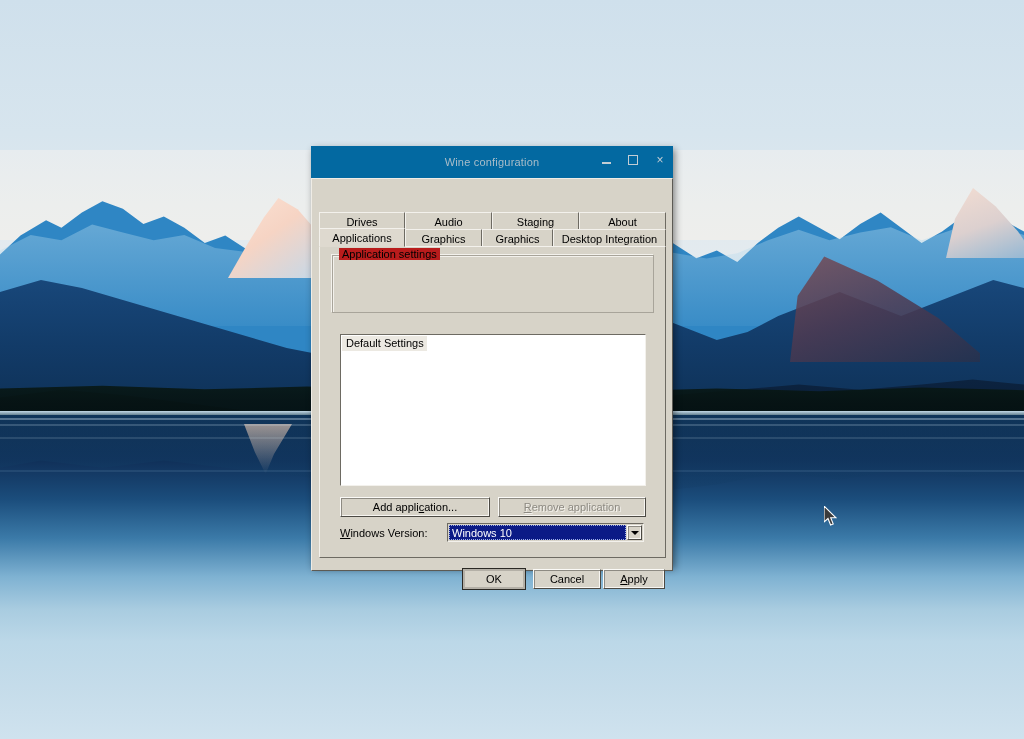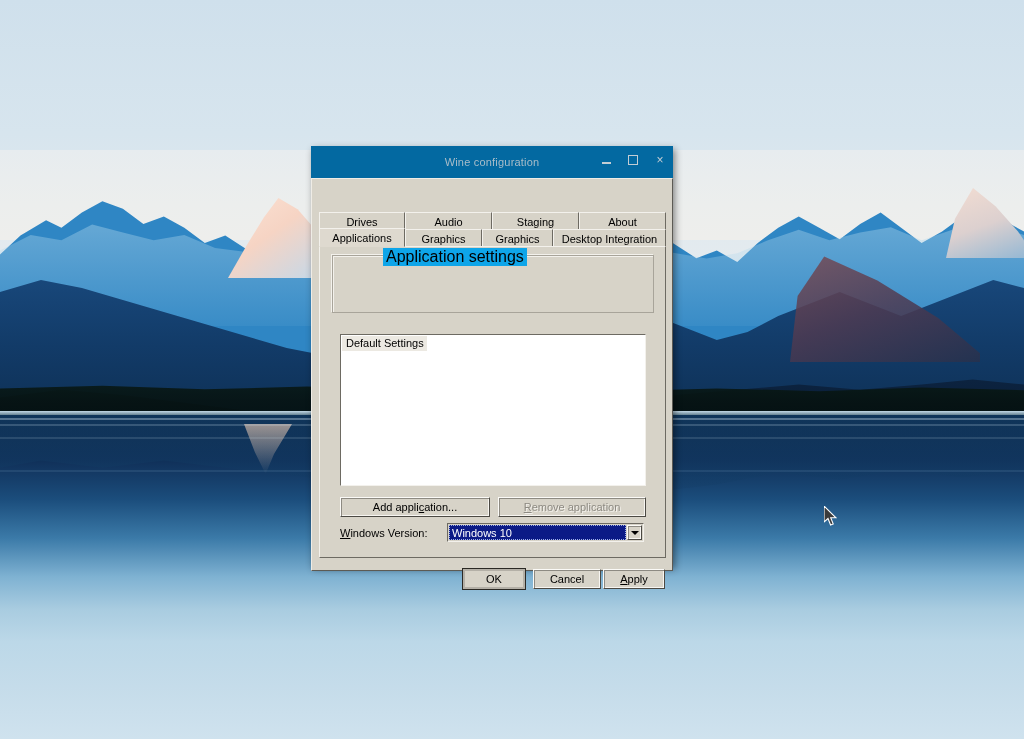--- a/index.html
+++ b/index.html
@@ -244,25 +244,24 @@
   #groupbox {
     position: absolute; left: 20px; top: 76px;
     width: 322px; height: 58px;
     border: 1px solid #a8a49a;
     border-top-color: #a8a49a;
     box-sizing: border-box;
     box-shadow: 1px 1px 0 #f3f1ec inset, -1px -1px 0 #f3f1ec;
   }
   #groupbox-label {
     position: absolute; left: 27px; top: 69px;
-    background: #0ea5e9;
+    background: #b91c1c;
     padding: 0 3px;
-    font-size: 16px;
+    font-size: 11px;
     z-index: 2;
-    margin-left: 44px;
   }
   #group-text {
     position: absolute; left: 28px; top: 86px;
     width: 306px;
     font-size: 11px;
     line-height: 14px;
     z-index: 2;
   }
 
   

